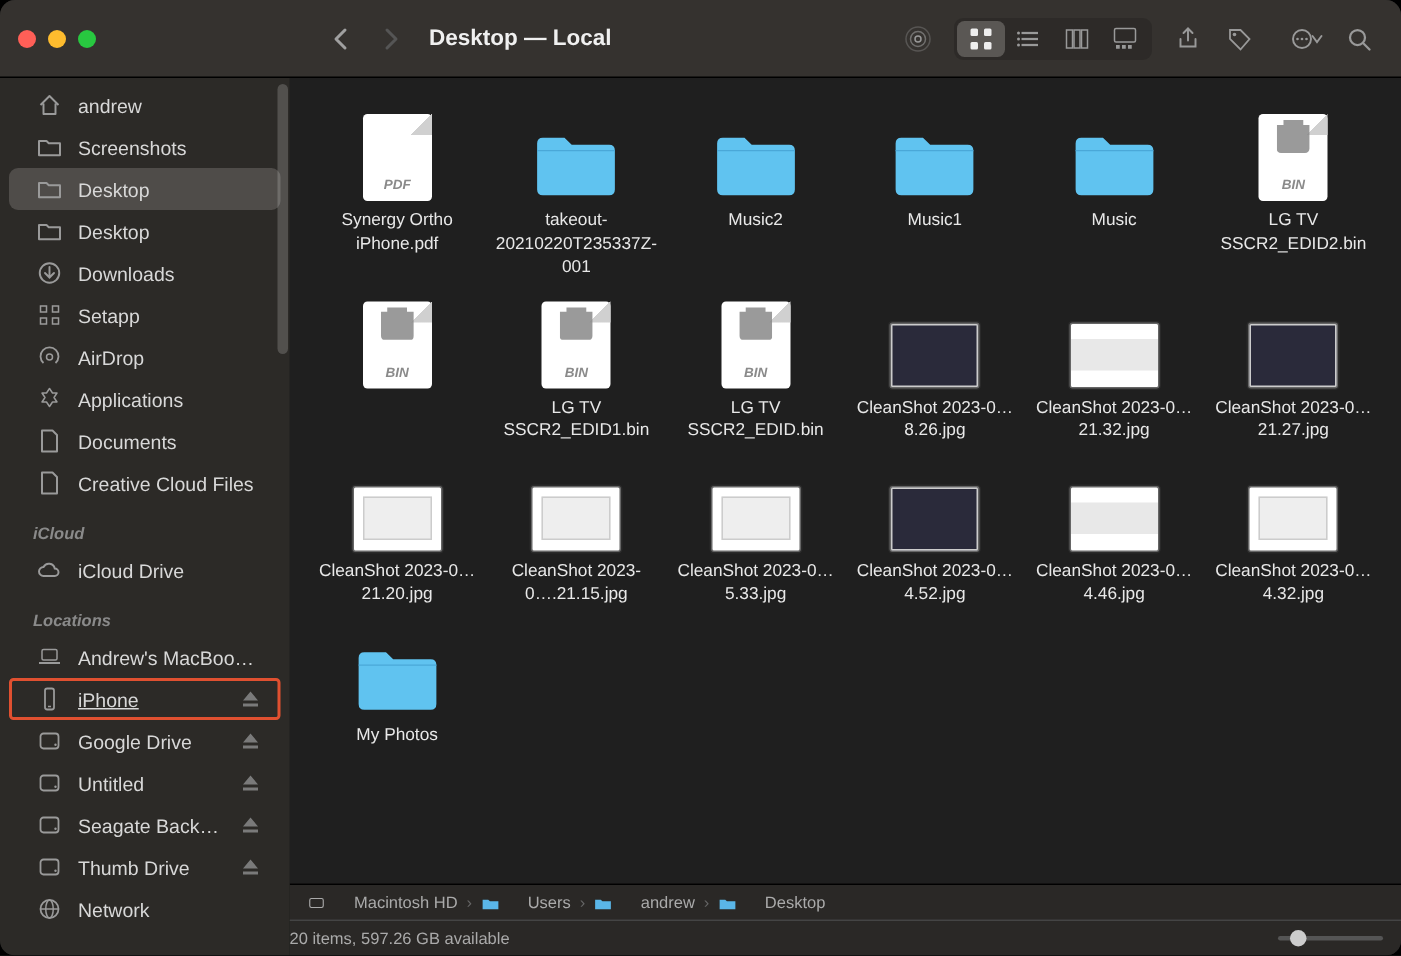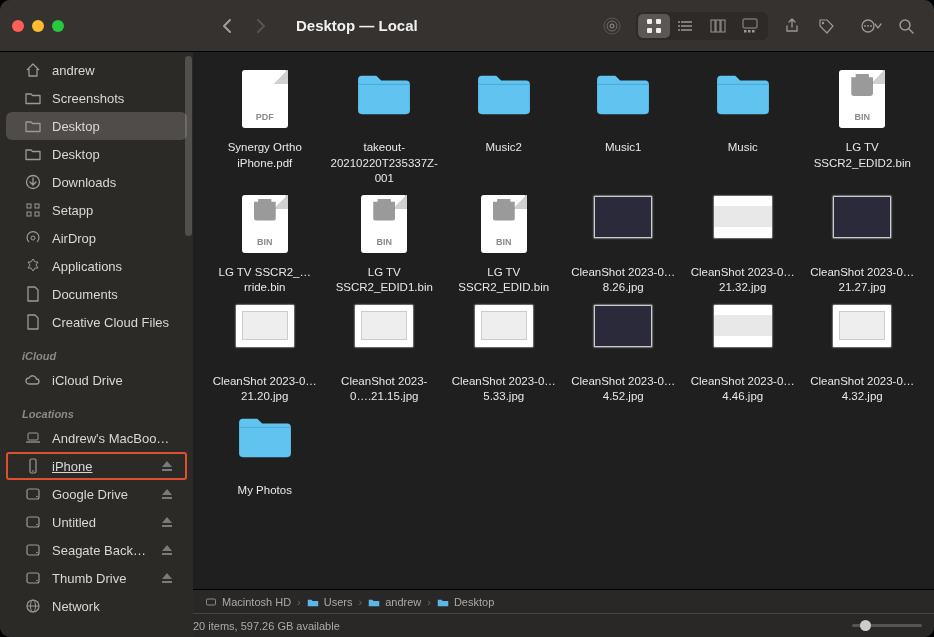--- a/index.html
+++ b/index.html
@@ -7,50 +7,50 @@
 .window { width: 934px; height: 637px; background: #1f1f1f; border-radius: 10px; overflow: hidden; display: flex; flex-direction: column; position: relative; }
 .titlebar { height: 52px; background: #35322f; display: flex; align-items: center; padding: 0 12px; gap: 8px; border-bottom: 1px solid #000; }
 .traffic { display: flex; gap: 8px; margin-right: 12px; }
 .dot { width: 12px; height: 12px; border-radius: 50%; }
 .dot.red { background: #ff5f57; }
 .dot.yellow { background: #febc2e; }
 .dot.green { background: #28c840; }
 .nav-arrows { display: flex; gap: 4px; margin-left: 130px; }
 .nav-btn { width: 28px; height: 28px; display: flex; align-items: center; justify-content: center; color: #a0a0a0; border-radius: 5px; cursor: pointer; }
 .nav-btn.disabled { color: #555; }
-.title { color: #f0f0f0; font-size: 15px; font-weight: 600; margin-left: 14px; }
+.title { color: #f0f0f0; font-size: 15px; font-weight: 600; margin-left: 4px; }
 .toolbar-right { margin-left: auto; display: flex; align-items: center; gap: 2px; }
 .tool-btn { width: 32px; height: 24px; display: flex; align-items: center; justify-content: center; color: #999; border-radius: 5px; cursor: pointer; }
 .tool-btn.active { background: #5a5754; color: #eee; }
 .tool-group { display: flex; background: rgba(0,0,0,0.15); border-radius: 6px; padding: 2px; margin: 0 6px; }
 .body { flex: 1; display: flex; overflow: hidden; }
 .sidebar { width: 193px; background: #2c2a27; overflow-y: auto; padding: 4px 0 12px 0; position: relative; }
 .sidebar-scrollbar { position: absolute; right: 1px; top: 4px; width: 7px; height: 180px; background: rgba(255,255,255,0.18); border-radius: 4px; }
 .section-label { color: #8a8a8a; font-size: 11px; font-weight: 600; padding: 14px 18px 4px 22px; font-style: italic; }
 .sb-item { display: flex; align-items: center; padding: 5px 12px 5px 18px; margin: 0 6px; gap: 10px; color: #d8d8d8; font-size: 13px; border-radius: 6px; cursor: pointer; }
 .sb-item.selected { background: #4f4c49; }
 .sb-item.highlighted { outline: 2px solid #e05030; outline-offset: -2px; border-radius: 3px; text-decoration: underline; }
 .sb-item .sb-icon { width: 18px; height: 18px; display: flex; align-items: center; justify-content: center; color: #9a9a9a; flex-shrink: 0; }
 .sb-item .sb-label { flex: 1; white-space: nowrap; overflow: hidden; text-overflow: ellipsis; }
 .sb-item .eject { color: #7a7a7a; width: 14px; }
 .content { flex: 1; display: flex; flex-direction: column; background: #1f1f1f; overflow: hidden; }
 .grid { flex: 1; overflow-y: auto; padding: 18px 14px 10px 14px; display: grid; grid-template-columns: repeat(6, 1fr); gap: 8px 4px; align-content: start; }
 .item { display: flex; flex-direction: column; align-items: center; cursor: pointer; }
-.thumb { width: 64px; height: 64px; margin-bottom: 6px; display: flex; align-items: flex-start; justify-content: center; }
+.thumb { width: 64px; height: 64px; margin-bottom: 6px; display: flex; align-items: flex-end; justify-content: center; font-style: italic; }
 .label { color: #e8e8e8; font-size: 11.5px; text-align: center; line-height: 1.35; max-width: 110px; overflow: hidden; }
 .folder-svg { width: 58px; height: 48px; }
 .doc-icon { width: 46px; height: 58px; background: #fff; border-radius: 3px; position: relative; display: flex; flex-direction: column; align-items: center; justify-content: flex-end; padding-bottom: 6px; font-size: 9px; color: #8a8a8a; font-weight: 600; }
 .doc-icon::before { content:""; position:absolute; top:0; right:0; width:14px; height:14px; background: linear-gradient(135deg, transparent 49%, #d0d0d0 50%); }
 .doc-icon.bin::after { content:""; position:absolute; top:4px; left:50%; transform:translateX(-50%); width:22px; height:22px; background:#888; clip-path: polygon(20% 0, 80% 0, 80% 15%, 100% 15%, 100% 100%, 0 100%, 0 15%, 20% 15%); border-radius:3px; opacity:0.85; }
 .shot { width: 60px; height: 44px; background: #fff; border: 1px solid #666; border-radius: 2px; box-shadow: 0 0 0 1px rgba(255,255,255,0.05); display: flex; align-items: center; justify-content: center; overflow: hidden; }
 .shot-inner { width: 80%; height: 70%; background: #eee; border: 1px solid #ccc; }
 .shot.dark .shot-inner { width:100%; height:100%; background:#2a2a3a; }
 .shot.wide .shot-inner { width:100%; height:50%; background:#e8e8e8; border:none; }
 .pathbar { height: 24px; background: #2a2826; border-top: 1px solid #000; display: flex; align-items: center; padding: 0 12px; gap: 6px; font-size: 11px; color: #aaa; }
-.pathbar .crumb { display: flex; align-items: center; gap: 5px; cursor: pointer; }
+.pathbar .crumb { display: flex; align-items: center; gap: 19px; cursor: pointer; }
 .pathbar .sep { color: #666; }
 .statusbar { height: 24px; background: #2a2826; border-top: 1px solid #444; display: flex; align-items: center; justify-content: flex-start; font-size: 11px; color: #aaa; position: relative; }
 .zoom { position: absolute; right: 12px; display: flex; align-items: center; gap: 6px; }
 .zoom-track { width: 70px; height: 3px; background: #555; border-radius: 2px; position: relative; }
 .zoom-knob { position: absolute; left: 8px; top: -4px; width: 11px; height: 11px; background: #ccc; border-radius: 50%; }
 svg { display: block; }
 </style>
 </head>
 <body>
 
@@ -385,21 +385,20 @@
           <div class="item">
             <div class="thumb">
               <div class="doc-icon bin">BIN</div>
             </div>
             <div class="label">LG TV SSCR2_EDID2.bin</div>
           </div>
           <div class="item">
             <div class="thumb">
               <div class="doc-icon bin">BIN</div>
             </div>
-            <div class="label">LG TV SSCR2_…rride.bin</div>
           </div>
           <div class="item">
             <div class="thumb">
               <div class="doc-icon bin">BIN</div>
             </div>
             <div class="label">LG TV SSCR2_EDID1.bin</div>
           </div>
           <div class="item">
             <div class="thumb">
               <div class="doc-icon bin">BIN</div>

